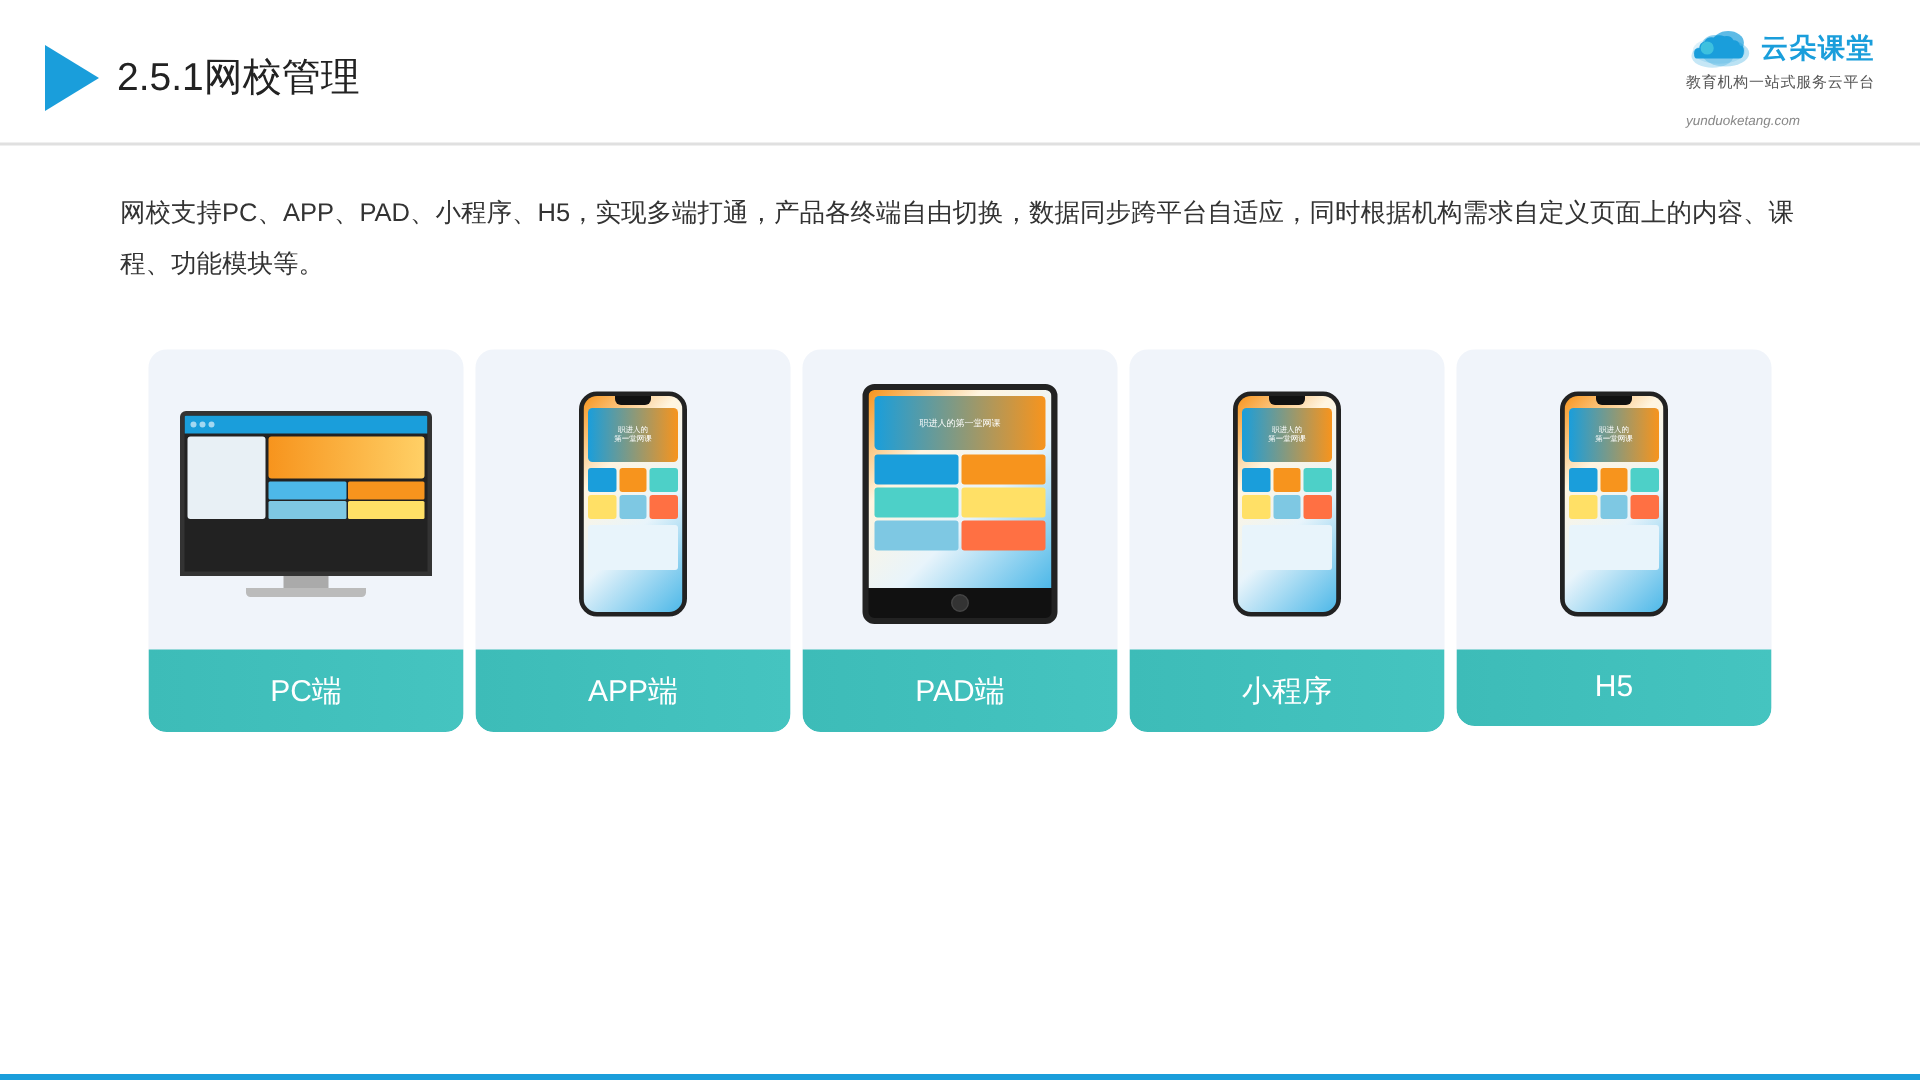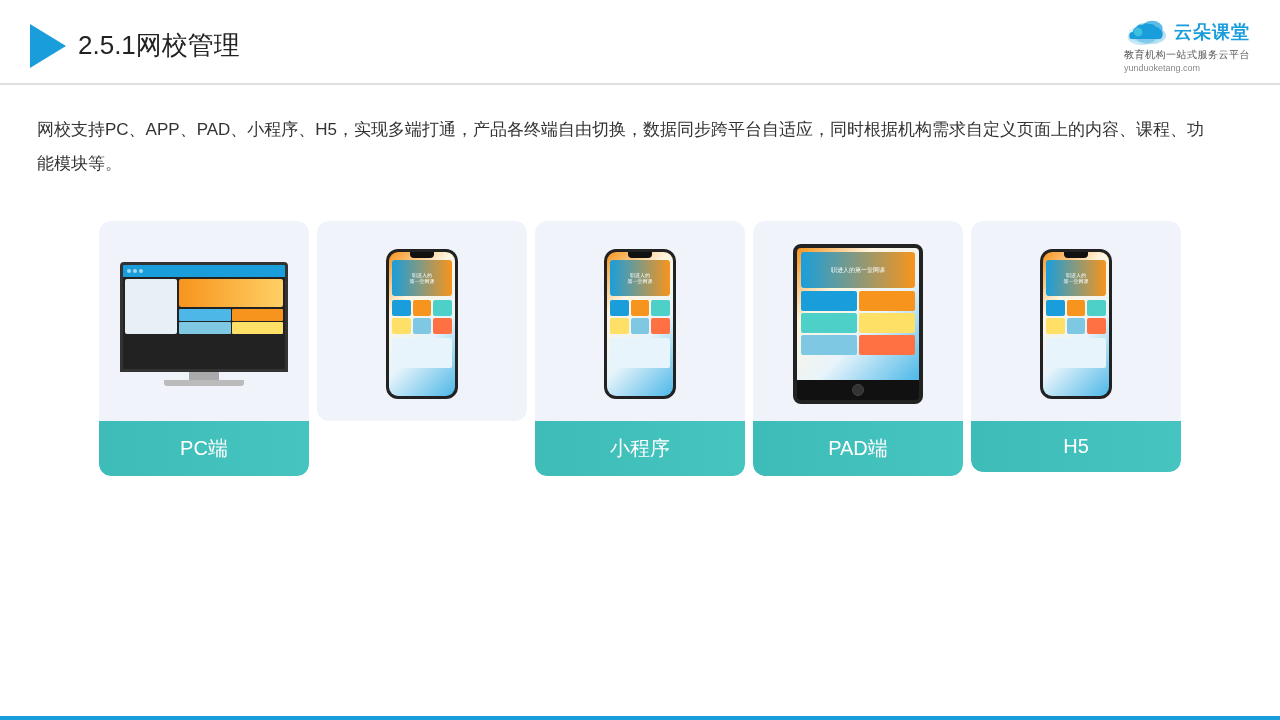--- a/index.html
+++ b/index.html
@@ -62,26 +62,27 @@
     }
     .logo-sub {
       font-size: 10px;
       color: #555;
       margin-top: 2px;
       letter-spacing: 0.5px;
     }
     .logo-url {
       font-size: 9px;
       color: #888;
-      margin-top: 1px;
+      margin-top: 13px;
+      font-style: italic;
     }
 
     
     .description {
-      padding: 28px 60px 10px 37px;
+      padding: 28px 60px 10px 80px;
       font-size: 17px;
       color: #333;
       line-height: 2;
     }
 
     
     .cards-container {
       display: flex;
       gap: 8px;
       padding: 30px 60px;
@@ -385,20 +386,43 @@
             <div class="phone-grid-item" style="background:#f7941d;"></div>
             <div class="phone-grid-item" style="background:#4dd0c8;"></div>
             <div class="phone-grid-item" style="background:#ffe066;"></div>
             <div class="phone-grid-item" style="background:#7ec8e3;"></div>
             <div class="phone-grid-item" style="background:#ff7043;"></div>
           </div>
           <div style="margin:2px 3px;background:#e8f4fb;border-radius:2px;height:30px;"></div>
         </div>
       </div>
     </div>
+    <div class="card-label">APP端</div>
+  </div>
+
+  <div class="card">
+    <div class="card-image-area">
+      <div class="tablet-mockup">
+        <div class="tablet-screen">
+          <div class="tablet-banner">
+            <span class="tablet-banner-text">职进人的第一堂网课</span>
+          </div>
+          <div class="tablet-grid">
+            <div class="tablet-grid-item" style="background:#1a9edb;"></div>
+            <div class="tablet-grid-item" style="background:#f7941d;"></div>
+            <div class="tablet-grid-item" style="background:#4dd0c8;"></div>
+            <div class="tablet-grid-item" style="background:#ffe066;"></div>
+            <div class="tablet-grid-item" style="background:#7ec8e3;"></div>
+            <div class="tablet-grid-item" style="background:#ff7043;"></div>
+          </div>
+        </div>
+        <div class="tablet-home-btn"></div>
+      </div>
+    </div>
+    <div class="card-label">PAD端</div>
   </div>
 
   <div class="card">
     <div class="card-image-area">
       <div class="phone-mockup">
         <div class="phone-notch"></div>
         <div class="phone-screen">
           <div class="phone-screen-banner">
             <div class="phone-screen-text">职进人的<br>第一堂网课</div>
           </div>
@@ -412,42 +436,20 @@
           </div>
           <div style="margin:2px 3px;background:#e8f4fb;border-radius:2px;height:30px;"></div>
         </div>
       </div>
     </div>
     <div class="card-label">小程序</div>
   </div>
 
   <div class="card">
     <div class="card-image-area">
-      <div class="tablet-mockup">
-        <div class="tablet-screen">
-          <div class="tablet-banner">
-            <span class="tablet-banner-text">职进人的第一堂网课</span>
-          </div>
-          <div class="tablet-grid">
-            <div class="tablet-grid-item" style="background:#1a9edb;"></div>
-            <div class="tablet-grid-item" style="background:#f7941d;"></div>
-            <div class="tablet-grid-item" style="background:#4dd0c8;"></div>
-            <div class="tablet-grid-item" style="background:#ffe066;"></div>
-            <div class="tablet-grid-item" style="background:#7ec8e3;"></div>
-            <div class="tablet-grid-item" style="background:#ff7043;"></div>
-          </div>
-        </div>
-        <div class="tablet-home-btn"></div>
-      </div>
-    </div>
-    <div class="card-label">PAD端</div>
-  </div>
-
-  <div class="card">
-    <div class="card-image-area">
       <div class="phone-mockup">
         <div class="phone-notch"></div>
         <div class="phone-screen">
           <div class="phone-screen-banner">
             <div class="phone-screen-text">职进人的<br>第一堂网课</div>
           </div>
           <div class="phone-screen-grid">
             <div class="phone-grid-item" style="background:#1a9edb;"></div>
             <div class="phone-grid-item" style="background:#f7941d;"></div>
             <div class="phone-grid-item" style="background:#4dd0c8;"></div>

